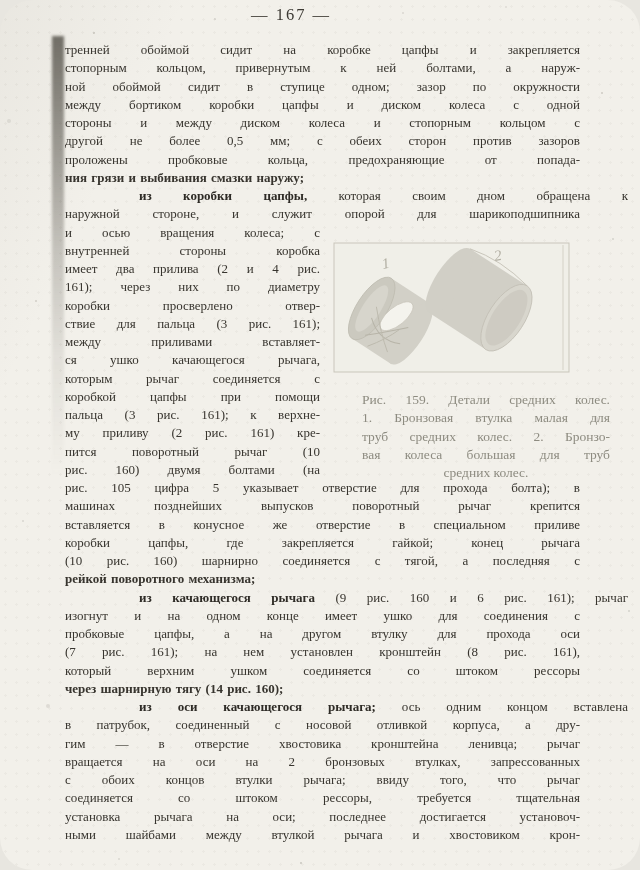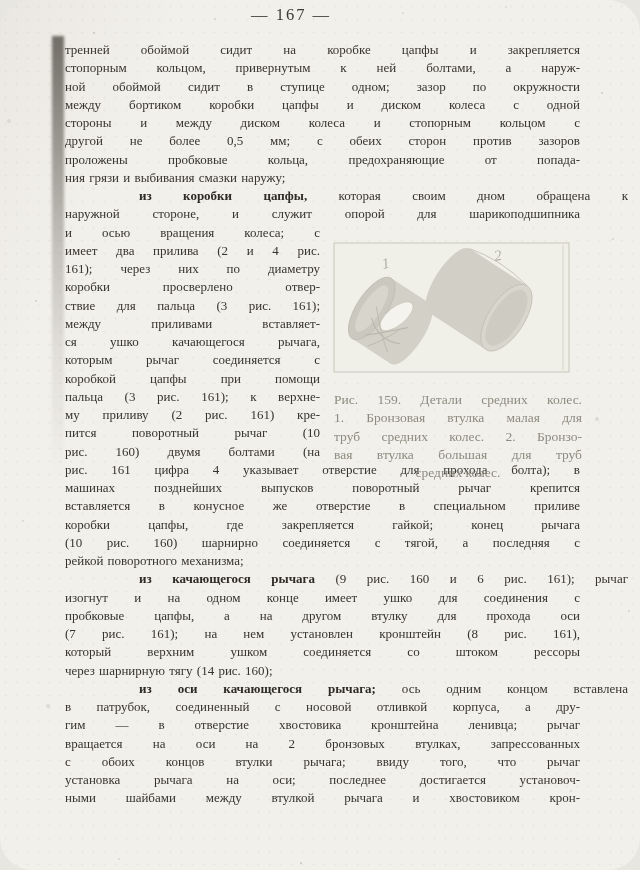--- a/index.html
+++ b/index.html
@@ -45,34 +45,34 @@
     position:absolute;left:65px;top:41px;width:515px;
     font-size:13px;
   }
   .line{
     width:515px;height:18.25px;line-height:18.3px;
     text-align:justify;text-align-last:justify;
     overflow:hidden;white-space:normal;
     word-spacing:1px;
   }
   .line.narrow{width:255px;}
-  .line.pend{text-align-last:left;}
+  .line.pend{text-align-last:left;font-weight:bold;}
   .line.ind{text-indent:26px;padding-left:48px;}
   .line b{font-weight:bold;color:#2e2b26;}
   .figure-image{
     position:absolute;left:333px;top:241px;width:238px;height:133px;
   }
   .figure-caption{
     position:absolute;left:334px;top:391px;width:248px;
     color:var(--caption);
     font-size:13.5px;
   }
   .capline{
     width:248px;height:18.3px;line-height:18.3px;
-    text-align:justify;text-align-last:justify;overflow:hidden;
+    text-align:justify;text-align-last:justify;overflow:hidden;margin-left:28px;
   }
   .capline.capcenter{text-align-last:center;}
   .speckles{
     position:absolute;left:0;top:0;width:2px;height:2px;border-radius:50%;
     background:transparent;
     box-shadow:
       93px 32px 0 0 rgba(80,76,66,.22),
       214px 18px 0 0 rgba(80,76,66,.16),
       601px 92px 0 0 rgba(80,76,66,.22),
       612px 238px 0 0 rgba(80,76,66,.18),
@@ -103,49 +103,51 @@
       <div class="line">стопорным кольцом, привернутым к ней болтами, а наруж-</div>
       <div class="line">ной обоймой сидит в ступице одном; зазор по окружности</div>
       <div class="line">между бортиком коробки цапфы и диском колеса с одной</div>
       <div class="line">стороны и между диском колеса и стопорным кольцом с</div>
       <div class="line">другой не более 0,5 мм; с обеих сторон против зазоров</div>
       <div class="line">проложены пробковые кольца, предохраняющие от попада-</div>
       <div class="line pend">ния грязи и выбивания смазки наружу;</div>
       <div class="line ind"><b>из коробки цапфы,</b> которая своим дном обращена к</div>
       <div class="line">наружной стороне, и служит опорой для шарикоподшипника</div>
       <div class="line narrow">и осью вращения колеса; с</div>
+      <div class="line narrow">внутренней стороны коробка</div>
       <div class="line narrow">имеет два прилива (2 и 4 рис.</div>
       <div class="line narrow">161); через них по диаметру</div>
       <div class="line narrow">коробки просверлено отвер-</div>
       <div class="line narrow">ствие для пальца (3 рис. 161);</div>
       <div class="line narrow">между приливами вставляет-</div>
       <div class="line narrow">ся ушко качающегося рычага,</div>
       <div class="line narrow">которым рычаг соединяется с</div>
       <div class="line narrow">коробкой цапфы при помощи</div>
       <div class="line narrow">пальца (3 рис. 161); к верхне-</div>
       <div class="line narrow">му приливу (2 рис. 161) кре-</div>
       <div class="line narrow">пится поворотный рычаг (10</div>
       <div class="line narrow">рис. 160) двумя болтами (на</div>
-      <div class="line">рис. 161 цифра 4 указывает отверстие для прохода болта); в</div>
+      <div class="line">рис. 105 цифра 5 указывает отверстие для прохода болта); в</div>
       <div class="line">машинах позднейших выпусков поворотный рычаг крепится</div>
       <div class="line">вставляется в конусное же отверстие в специальном приливе</div>
       <div class="line">коробки цапфы, где закрепляется гайкой; конец рычага</div>
       <div class="line">(10 рис. 160) шарнирно соединяется с тягой, а последняя с</div>
       <div class="line pend">рейкой поворотного механизма;</div>
       <div class="line ind"><b>из качающегося рычага</b> (9 рис. 160 и 6 рис. 161); рычаг</div>
       <div class="line">изогнут и на одном конце имеет ушко для соединения с</div>
       <div class="line">пробковые цапфы, а на другом втулку для прохода оси</div>
       <div class="line">(7 рис. 161); на нем установлен кронштейн (8 рис. 161),</div>
       <div class="line">который верхним ушком соединяется со штоком рессоры</div>
       <div class="line pend">через шарнирную тягу (14 рис. 160);</div>
       <div class="line ind"><b>из оси качающегося рычага;</b> ось одним концом вставлена</div>
       <div class="line">в патрубок, соединенный с носовой отливкой корпуса, а дру-</div>
       <div class="line">гим — в отверстие хвостовика кронштейна ленивца; рычаг</div>
       <div class="line">вращается на оси на 2 бронзовых втулках, запрессованных</div>
       <div class="line">с обоих концов втулки рычага; ввиду того, что рычаг</div>
+      <div class="line">соединяется со штоком рессоры, требуется тщательная</div>
       <div class="line">установка рычага на оси; последнее достигается установоч-</div>
       <div class="line">ными шайбами между втулкой рычага и хвостовиком крон-</div>
     </div>
 
   <svg class="figure-image" viewBox="0 0 238 133" xmlns="http://www.w3.org/2000/svg">
 
     <rect x="1" y="2" width="235" height="129" fill="#f0efe8" stroke="var(--figline)" stroke-width="1"></rect>
     <line x1="230" y1="4" x2="230" y2="129" stroke="#d4d1c6" stroke-width="1"></line>
 
     <text x="50" y="28" font-size="15" font-style="italic" fill="#b2afa3" font-family="Liberation Serif, serif" transform="rotate(-12 50 28)">1</text>
@@ -171,19 +173,19 @@
       <ellipse cx="16" cy="0" rx="18" ry="38" fill="#d8d6cd" stroke="#c2bfb4" stroke-width="0.8"></ellipse>
       <ellipse cx="16" cy="0" rx="14" ry="32" fill="#cecbc2"></ellipse>
       <path d="M -52 -38 Q -20 -46 16 -38" stroke="#c3c0b5" stroke-width="0.8" fill="none"></path>
     </g>
   </svg>
 
   <div class="figure-caption">
       <div class="capline">Рис. 159. Детали средних колес.</div>
       <div class="capline">1. Бронзовая втулка малая для</div>
       <div class="capline">труб средних колес. 2. Бронзо-</div>
-      <div class="capline">вая втулка большая для труб</div>
+      <div class="capline">вая колеса большая для труб</div>
       <div class="capline capcenter">средних колес.</div>
     </div>
 
   <div class="speckles"></div>
 
 </div>
 
 </body></html>

